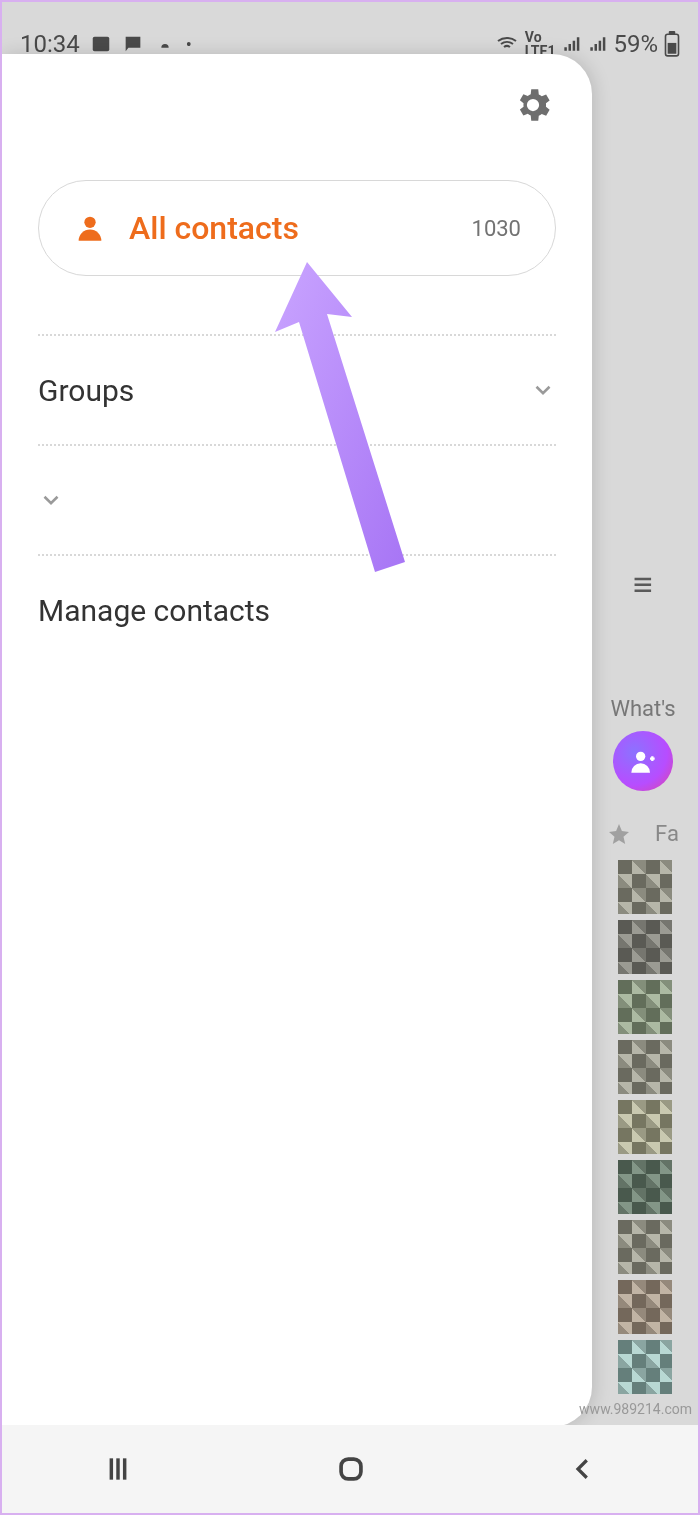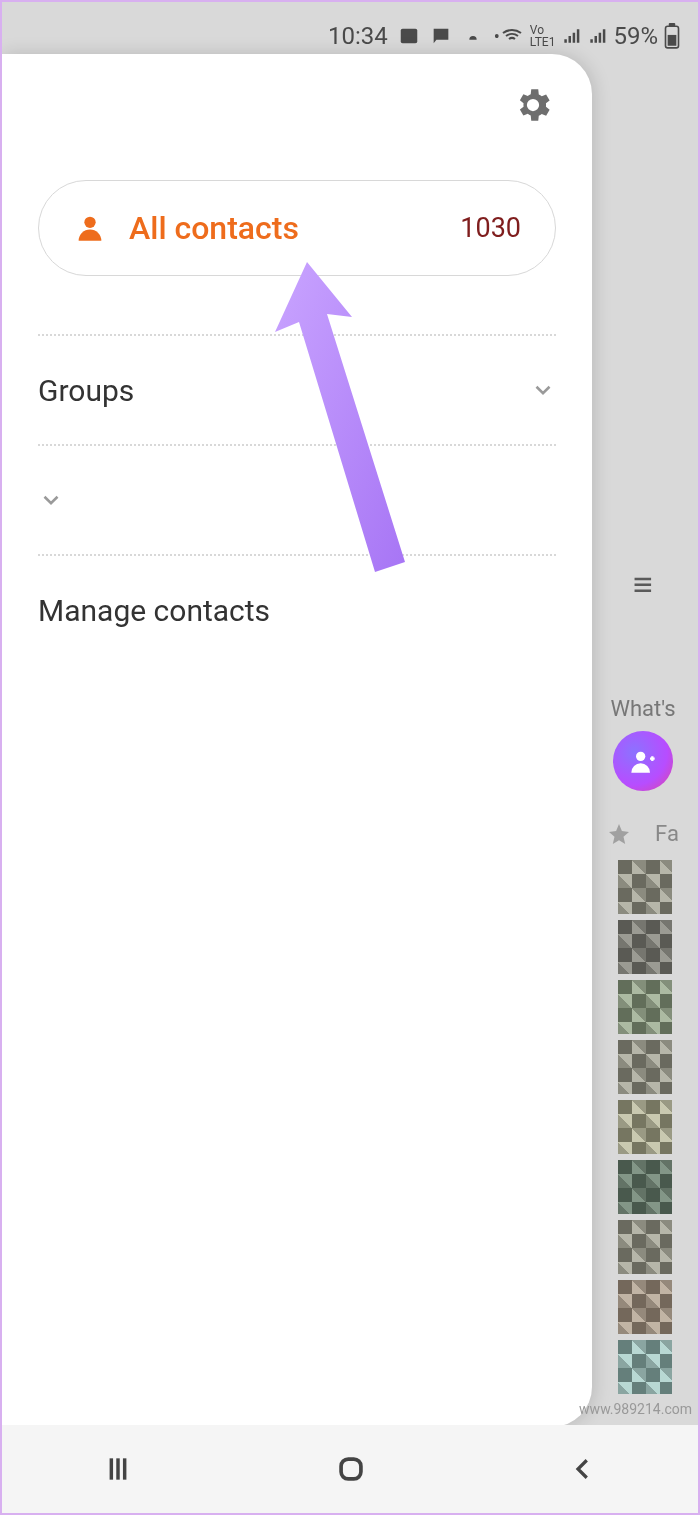--- a/index.html
+++ b/index.html
@@ -12,25 +12,25 @@
     overflow: hidden;
     border: 2px solid #d8b0f0;
   }
   .scrim {
     position: absolute;
     inset: 0;
     background: #d9d9d9;
   }
   .statusbar {
     position: absolute;
-    top: 8px; left: 0; right: 0;
+    top: 16px; left: 0; right: 0;
     height: 52px;
     display: flex;
     align-items: center;
-    justify-content: flex-end;
+    justify-content: space-between;
     padding: 16px 18px;
     font-size: 24px;
     color: #4a4a4a;
     z-index: 2;
   }
   .status-left, .status-right { display:flex; align-items:center; gap:10px; }
   .status-right { gap:6px; font-size:20px; }
   .status-svg { fill:#4a4a4a; }
   .battery-pct { font-size:24px; }
 
@@ -63,21 +63,21 @@
     padding: 0 34px;
     gap: 22px;
   }
   .person-icon { width:34px; height:34px; fill:#ee6c1c; }
   .pill-label {
     flex:1;
     font-size: 32px;
     font-weight: 500;
     color:#ee6c1c;
   }
-  .pill-count { font-size:27px; color:#7f1d1d; }
+  .pill-count { font-size:22px; color:#737373; }
 
   .menu-list { margin-top: 58px; padding: 0 36px; }
   .dotted { border-top:2px dotted #d8d8d8; }
   .menu-item {
     display:flex; align-items:center; justify-content:space-between;
     height: 108px;
     font-size: 30px;
     color:#333;
   }
   .chev { width:26px; height:26px; stroke:#9a9a9a; stroke-width:2.4; fill:none; }
@@ -161,21 +161,21 @@
       </svg>
     <svg class="status-svg" width="22" height="22" viewBox="0 0 24 24">
         <path d="M4 16h16M8 16a4 4 0 018 0M12 8v-3M6 10l-2-2M18 10l2-2"></path>
       </svg>
     <span style="font-size:18px;">•</span>
   </div>
   <div class="status-right">
     <svg class="status-svg" width="24" height="24" viewBox="0 0 24 24">
         <path d="M3 9a15 15 0 0118 0M6 12a10 10 0 0112 0M9 15a5 5 0 016 0M12 18h0" stroke="#4a4a4a" stroke-width="2" fill="none"></path>
       </svg>
-    <span style="font-size:12px;font-weight:400;line-height:1;">Vo<br>LTE1</span>
+    <span style="font-size:14px;font-weight:700;line-height:1;">Vo<br>LTE1</span>
     <svg class="status-svg" width="20" height="20" viewBox="0 0 24 24">
         <path d="M4 20v-4h3v4zM9 20v-8h3v8zM14 20V8h3v12zM19 20V4h3v16z"></path>
       </svg>
     <svg class="status-svg" width="20" height="20" viewBox="0 0 24 24">
         <path d="M4 20v-4h3v4zM9 20v-8h3v8zM14 20V8h3v12zM19 20V4h3v16z"></path>
       </svg>
     <span class="battery-pct">59%</span>
     <svg class="status-svg" width="16" height="26" viewBox="0 0 14 24">
         <rect x="1" y="3" width="12" height="20" rx="2" fill="none" stroke="#4a4a4a" stroke-width="1.5"></rect>
         <rect x="4" y="0" width="6" height="3" rx="1"></rect>

